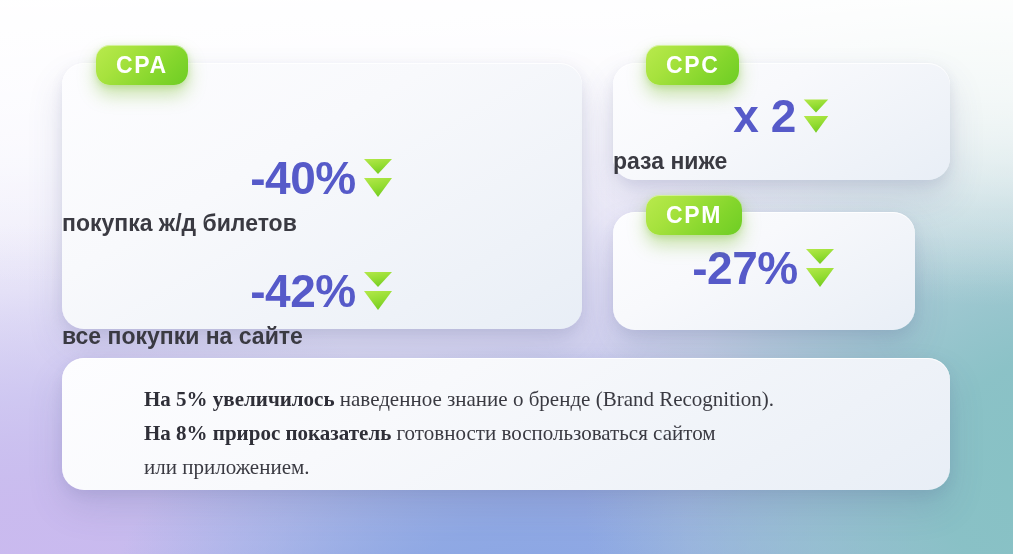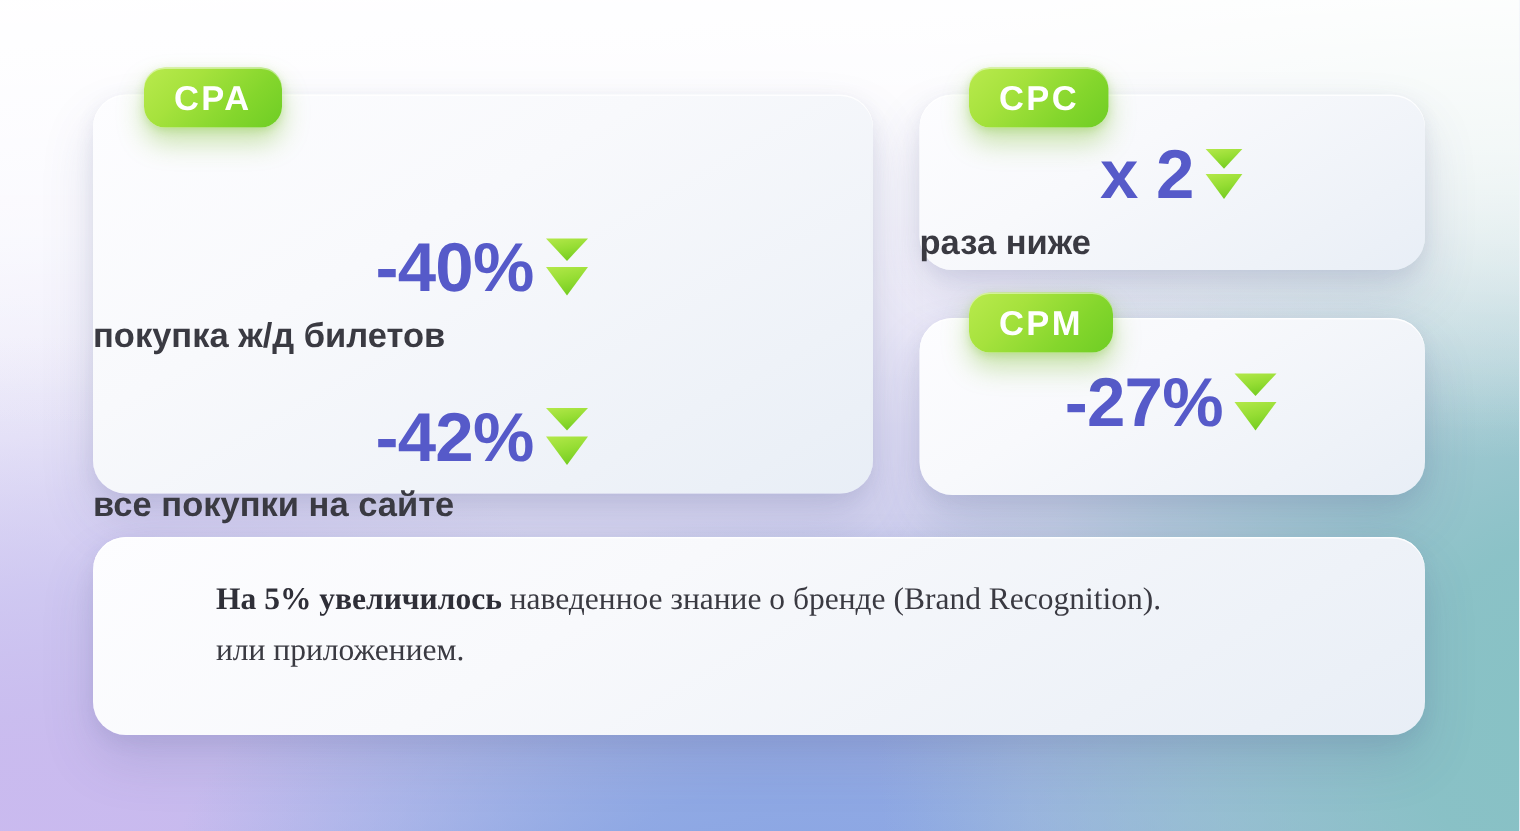--- a/index.html
+++ b/index.html
@@ -86,21 +86,21 @@
     border-radius: 22px;
     background: linear-gradient(150deg, #fdfdff 0%, #f8f9fc 38%, #eef2f8 78%, #e8eef6 100%);
     box-shadow:
       0 18px 34px rgba(82, 86, 140, 0.17),
       0 4px 12px rgba(82, 86, 140, 0.10),
       inset 0 1px 0 rgba(255,255,255,0.85);
   }
 
   #card-cpa   { left: 62px;  top: 63px;  width: 520px; height: 266px; }
   #card-cpc   { left: 613px; top: 63px;  width: 337px; height: 117px; }
-  #card-cpm   { left: 613px; top: 212px; width: 337px; height: 118px; }
+  #card-cpm   { left: 613px; top: 212px; width: 302px; height: 118px; }
   #card-brand { left: 62px;  top: 358px; width: 888px; height: 132px; }
 
   
   .badge {
     position: absolute;
     display: flex;
     align-items: center;
     justify-content: center;
     height: 40px;
     padding: 0 20px;
@@ -280,20 +280,23 @@
       </div>
     </div>
   </div>
 
   <div class="card" id="card-brand">
     <div class="brand-text">
       <span class="brand-line">
         <span class="strong">На 5% увеличилось</span><span> наведенное знание о бренде (Brand Recognition).</span>
       </span>
       <span class="brand-line">
+        <span class="strong">На 8% прирос показатель</span><span> готовности воспользоваться сайтом</span>
+      </span>
+      <span class="brand-line">
         <span>или приложением.</span>
       </span>
     </div>
   </div>
 
   <div class="badge" id="badge-cpa">
     <span class="badge-text">CPA</span>
   </div>
   <div class="badge" id="badge-cpc">
     <span class="badge-text">CPC</span>

